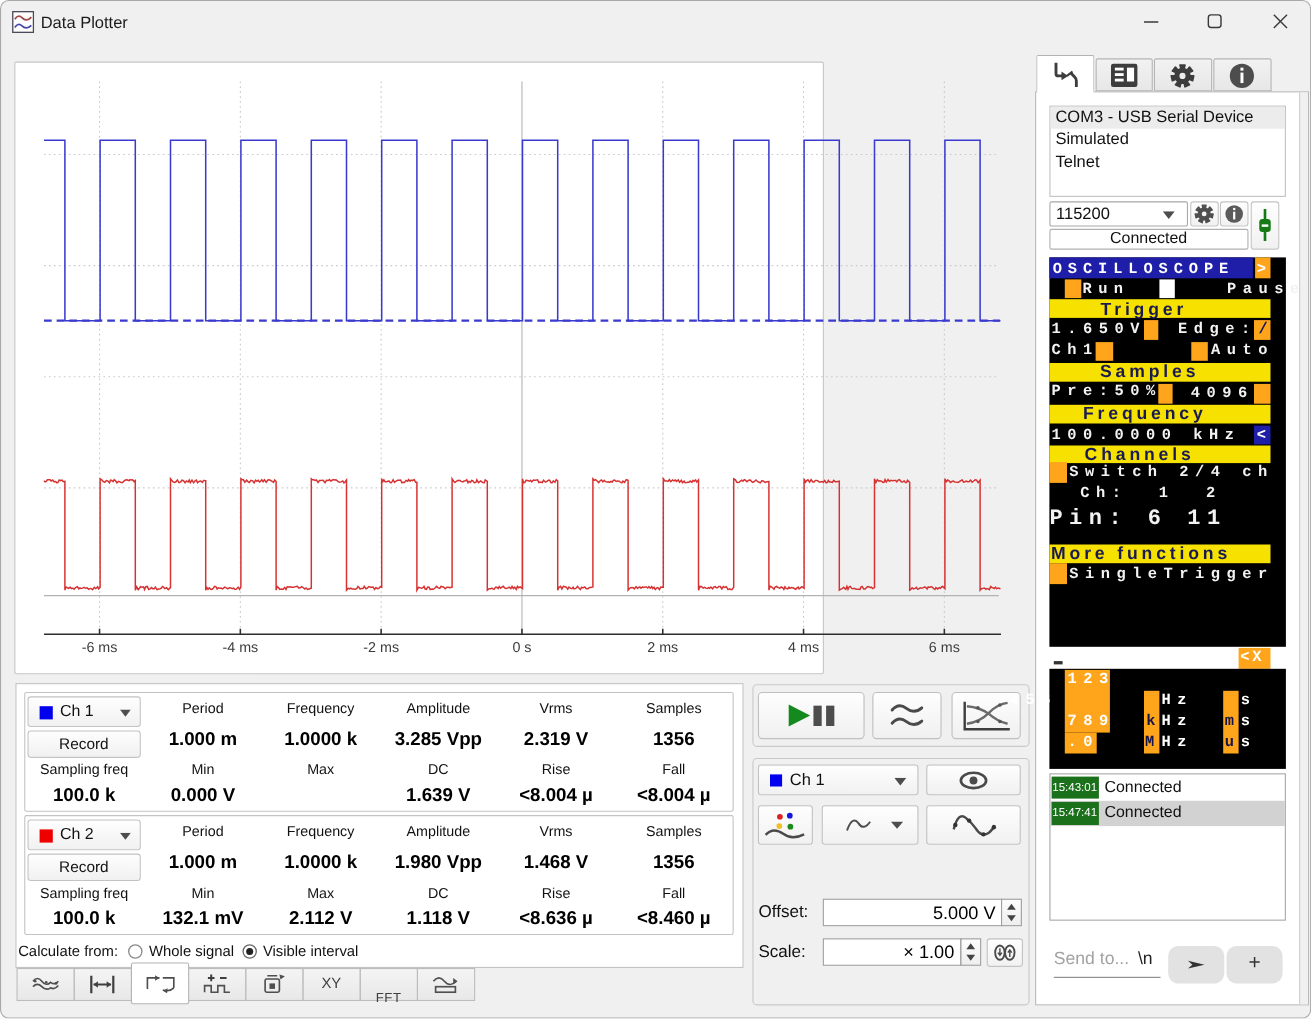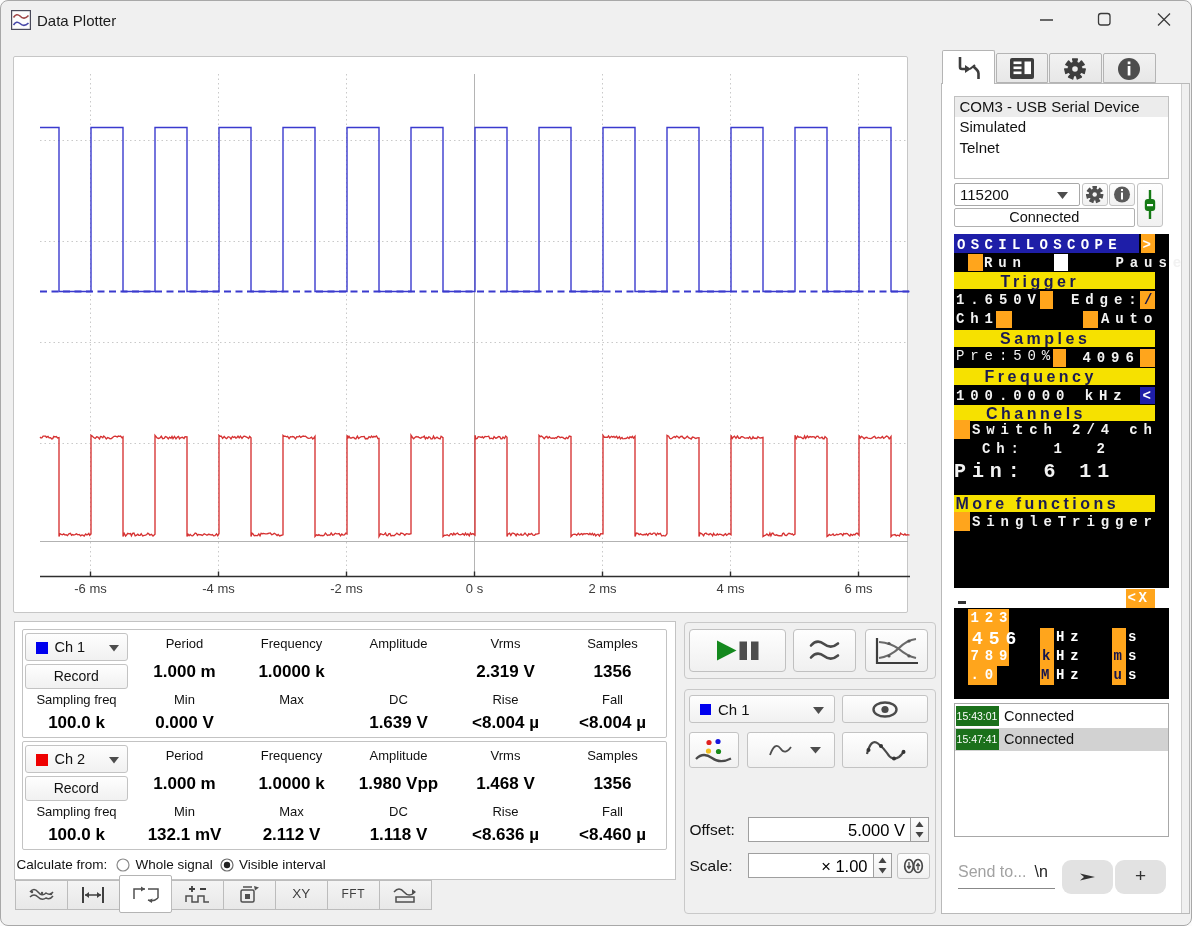--- a/index.html
+++ b/index.html
@@ -6,21 +6,21 @@
         <path d="M2.5,7.5 Q5.5,2.8 9,6 Q13,10.5 17.5,5.5" fill="none" stroke="#a04848" stroke-width="1.6"></path>
         <path d="M2.5,15 Q5.5,10.3 9,13.5 Q13,17.5 17.5,13" fill="none" stroke="#4848a8" stroke-width="1.6"></path>
       </svg></div>
 <div style="position:absolute;left:36px;top:11px;font-size:15px;white-space:pre;color:#1b1b1b;">Data Plotter</div>
 <svg style="position:absolute;left:1030px;top:8px" width="150" height="24" viewBox="0 0 150 24">
       <line x1="9" y1="11" x2="22" y2="11" stroke="#3a3a3a" stroke-width="1.3"></line>
       <rect x="67.5" y="4.5" width="11.5" height="11.5" rx="2.5" fill="none" stroke="#3a3a3a" stroke-width="1.3"></rect>
       <line x1="127" y1="4.5" x2="139" y2="16.5" stroke="#3a3a3a" stroke-width="1.3"></line>
       <line x1="139" y1="4.5" x2="127" y2="16.5" stroke="#3a3a3a" stroke-width="1.3"></line>
     </svg>
-<div style="position:absolute;left:12px;top:55px;width:895px;height:557px;background:#fff;border:1px solid #c6c6c6;border-radius:2px;">
+<div style="position:absolute;left:12px;top:55px;width:736px;height:557px;background:#fff;border:1px solid #c6c6c6;border-radius:2px;">
       <svg width="922" height="557" viewBox="0 0 922 557" style="position:absolute;left:-1px;top:-1px">
         <line x1="77.5" y1="18" x2="77.5" y2="520.5" stroke="#c9c9c9" stroke-width="1" stroke-dasharray="1.5 3"></line>
         <line x1="205.5" y1="18" x2="205.5" y2="520.5" stroke="#c9c9c9" stroke-width="1" stroke-dasharray="1.5 3"></line>
         <line x1="333.5" y1="18" x2="333.5" y2="520.5" stroke="#c9c9c9" stroke-width="1" stroke-dasharray="1.5 3"></line>
         <line x1="461.5" y1="18" x2="461.5" y2="520.5" stroke="#b4b4b4" stroke-width="1"></line>
         <line x1="589.5" y1="18" x2="589.5" y2="520.5" stroke="#c9c9c9" stroke-width="1" stroke-dasharray="1.5 3"></line>
         <line x1="717.5" y1="18" x2="717.5" y2="520.5" stroke="#c9c9c9" stroke-width="1" stroke-dasharray="1.5 3"></line>
         <line x1="845.5" y1="18" x2="845.5" y2="520.5" stroke="#c9c9c9" stroke-width="1" stroke-dasharray="1.5 3"></line>
         <line x1="27" y1="84.5" x2="895" y2="84.5" stroke="#c9c9c9" stroke-width="1" stroke-dasharray="1.5 3"></line>
         <line x1="27" y1="185.5" x2="895" y2="185.5" stroke="#c9c9c9" stroke-width="1" stroke-dasharray="1.5 3"></line>
@@ -59,20 +59,21 @@
     <div style="position:absolute;left:23.5px;top:663.0px;width:103.5px;height:24.5px;background:linear-gradient(#fefefe,#f1f1f1);border:1px solid #c3c3c3;border-radius:3px;text-align:center;font-size:14px;color:#111;line-height:22px;">Record</div>
     <div style="position:absolute;left:-124.5px;top:691.0px;width:400px;text-align:center;font-size:13px;white-space:pre;color:#111;">Sampling freq</div>
     <div style="position:absolute;left:-124.5px;top:711.5px;width:400px;text-align:center;font-size:17px;white-space:pre;font-weight:bold;color:#000;">100.0 k</div>
     <div style="position:absolute;left:-16.5px;top:635.0px;width:400px;text-align:center;font-size:13px;white-space:pre;color:#111;">Period</div>
     <div style="position:absolute;left:90.5px;top:635.0px;width:400px;text-align:center;font-size:13px;white-space:pre;color:#111;">Frequency</div>
     <div style="position:absolute;left:197.5px;top:635.0px;width:400px;text-align:center;font-size:13px;white-space:pre;color:#111;">Amplitude</div>
     <div style="position:absolute;left:304.5px;top:635.0px;width:400px;text-align:center;font-size:13px;white-space:pre;color:#111;">Vrms</div>
     <div style="position:absolute;left:411.5px;top:635.0px;width:400px;text-align:center;font-size:13px;white-space:pre;color:#111;">Samples</div>
     <div style="position:absolute;left:-16.5px;top:660.5px;width:400px;text-align:center;font-size:17px;white-space:pre;font-weight:bold;color:#000;">1.000 m</div>
     <div style="position:absolute;left:90.5px;top:660.5px;width:400px;text-align:center;font-size:17px;white-space:pre;font-weight:bold;color:#000;">1.0000 k</div>
+    <div style="position:absolute;left:197.5px;top:660.5px;width:400px;text-align:center;font-size:17px;white-space:pre;font-weight:bold;color:#000;">3.285 Vpp</div>
     <div style="position:absolute;left:304.5px;top:660.5px;width:400px;text-align:center;font-size:17px;white-space:pre;font-weight:bold;color:#000;">2.319 V</div>
     <div style="position:absolute;left:411.5px;top:660.5px;width:400px;text-align:center;font-size:17px;white-space:pre;font-weight:bold;color:#000;">1356</div>
     <div style="position:absolute;left:-16.5px;top:691.0px;width:400px;text-align:center;font-size:13px;white-space:pre;color:#111;">Min</div>
     <div style="position:absolute;left:90.5px;top:691.0px;width:400px;text-align:center;font-size:13px;white-space:pre;color:#111;">Max</div>
     <div style="position:absolute;left:197.5px;top:691.0px;width:400px;text-align:center;font-size:13px;white-space:pre;color:#111;">DC</div>
     <div style="position:absolute;left:304.5px;top:691.0px;width:400px;text-align:center;font-size:13px;white-space:pre;color:#111;">Rise</div>
     <div style="position:absolute;left:411.5px;top:691.0px;width:400px;text-align:center;font-size:13px;white-space:pre;color:#111;">Fall</div>
     <div style="position:absolute;left:-16.5px;top:711.5px;width:400px;text-align:center;font-size:17px;white-space:pre;font-weight:bold;color:#000;">0.000 V</div>
     <div style="position:absolute;left:197.5px;top:711.5px;width:400px;text-align:center;font-size:17px;white-space:pre;font-weight:bold;color:#000;">1.639 V</div>
     <div style="position:absolute;left:304.5px;top:711.5px;width:400px;text-align:center;font-size:17px;white-space:pre;font-weight:bold;color:#000;">&lt;8.004 µ</div>
@@ -146,21 +147,21 @@
 <div style="position:absolute;left:222px;top:878.5px;width:52.5px;height:30.5px;background:linear-gradient(#f4f4f4,#e8e8e8);border:1px solid #bcbcbc;text-align:center;padding-top:3px;"><svg width="30" height="22" viewBox="0 0 30 22">
         <rect x="7" y="6" width="13" height="12" rx="1.5" style="fill:none;stroke:#4f4f4f;stroke-width:1.5"></rect>
         <rect x="11" y="10" width="5" height="5" fill="#4f4f4f"></rect>
         <line x1="9" y1="3" x2="18" y2="3" stroke="#4f4f4f" stroke-width="1.4"></line>
         <path d="M20,2 l5,1.5 l-4,3 Z" fill="#4f4f4f"></path>
       </svg></div>
 <div style="position:absolute;left:274px;top:878.5px;width:52.5px;height:30.5px;background:linear-gradient(#f4f4f4,#e8e8e8);border:1px solid #bcbcbc;text-align:center;padding-top:3px;">
       <div style="font-size:13.5px;color:#3f3f3f;margin-top:2px;">XY</div>
     </div>
 <div style="position:absolute;left:326px;top:878.5px;width:52.5px;height:30.5px;background:linear-gradient(#f4f4f4,#e8e8e8);border:1px solid #bcbcbc;text-align:center;padding-top:3px;">
-      <div style="font-size:12px;color:#3f3f3f;margin-top:3px;letter-spacing:0.5px;">FFT</div>
+      <div style="font-size:12px;color:#3f3f3f;margin-top:16px;letter-spacing:0.5px;">FFT</div>
     </div>
 <div style="position:absolute;left:378px;top:878.5px;width:52.5px;height:30.5px;background:linear-gradient(#f4f4f4,#e8e8e8);border:1px solid #bcbcbc;text-align:center;padding-top:3px;"><svg width="30" height="22" viewBox="0 0 30 22">
         <path d="M4,8 Q9,2 14,8 T25,8" style="fill:none;stroke:#4f4f4f;stroke-width:1.5"></path>
         <path d="M22,5 l4,3 l-4,2 Z" fill="#4f4f4f"></path>
         <rect x="6" y="13" width="18" height="5" style="fill:none;stroke:#4f4f4f;stroke-width:1.5"></rect>
       </svg></div>
 <div style="position:absolute;left:682.5px;top:620.5px;width:252.5px;height:57px;border:1px solid #c9c9c9;border-radius:4px;"></div>
 <div style="position:absolute;left:688px;top:627.5px;width:97px;height:43px;background:linear-gradient(#fefefe,#f0f0f0);border:1px solid #c0c0c0;border-radius:4px;"><svg width="95" height="41" viewBox="0 0 95 41">
         <path d="M27,10.5 L46.5,20.5 L27,30.5 Z" fill="#14891e"></path>
         <rect x="49.5" y="11.5" width="7.5" height="18.5" fill="#4d4d4d"></rect>
@@ -297,21 +298,21 @@
 <div style="position:absolute;left:1039px;top:290px;width:13px;height:17.5px;background:#ffa51c;"></div>
 <div style="position:absolute;left:1070px;top:291px;font-family:'Liberation Mono',monospace;font-weight:bold;font-size:14px;letter-spacing:5.9px;white-space:pre;color:#f2f2f2;">Edge:</div>
 <div style="position:absolute;left:1139px;top:290px;width:15px;height:17.5px;background:#ffa51c;"></div>
 <div style="position:absolute;left:1143px;top:291px;font-family:'Liberation Mono',monospace;font-weight:bold;font-size:14px;letter-spacing:5.9px;white-space:pre;color:#14144d;">/</div>
 <div style="position:absolute;left:955px;top:310px;font-family:'Liberation Mono',monospace;font-weight:bold;font-size:14px;letter-spacing:5.9px;white-space:pre;color:#f2f2f2;">Ch1</div>
 <div style="position:absolute;left:995px;top:309.5px;width:16px;height:17px;background:#ffa51c;"></div>
 <div style="position:absolute;left:1081.5px;top:309.5px;width:15.5px;height:17px;background:#ffa51c;"></div>
 <div style="position:absolute;left:1100px;top:310px;font-family:'Liberation Mono',monospace;font-weight:bold;font-size:14px;letter-spacing:5.9px;white-space:pre;color:#f2f2f2;">Auto</div>
 <div style="position:absolute;left:953px;top:328.5px;width:201px;height:17px;background:#f6e100;"></div>
 <div style="position:absolute;left:999px;top:329px;font-family:'Liberation Sans',sans-serif;font-weight:bold;font-size:16px;letter-spacing:3.5px;color:#1a1a52;white-space:pre;">Samples</div>
-<div style="position:absolute;left:955px;top:347px;font-family:'Liberation Mono',monospace;font-weight:normal;font-size:14px;letter-spacing:5.9px;white-space:pre;color:#f2f2f2;">Pre:50%</div>
+<div style="position:absolute;left:955px;top:347px;font-family:'Liberation Mono',monospace;font-weight:bold;font-size:14px;letter-spacing:5.9px;white-space:pre;color:#f2f2f2;">Pre:50%</div>
 <div style="position:absolute;left:1051.5px;top:347.5px;width:13px;height:18px;background:#ffa51c;"></div>
 <div style="position:absolute;left:1081.5px;top:348.5px;font-family:'Liberation Mono',monospace;font-weight:bold;font-size:14px;letter-spacing:5.9px;white-space:pre;color:#f2f2f2;">4096</div>
 <div style="position:absolute;left:1139px;top:347.5px;width:15px;height:18px;background:#ffa51c;"></div>
 <div style="position:absolute;left:953px;top:366.5px;width:201px;height:17.5px;background:#f6e100;"></div>
 <div style="position:absolute;left:983.5px;top:367px;font-family:'Liberation Sans',sans-serif;font-weight:bold;font-size:16px;letter-spacing:3.5px;color:#1a1a52;white-space:pre;">Frequency</div>
 <div style="position:absolute;left:955px;top:387px;font-family:'Liberation Mono',monospace;font-weight:bold;font-size:14px;letter-spacing:5.9px;white-space:pre;color:#f2f2f2;">100.0000 kHz</div>
 <div style="position:absolute;left:1138.5px;top:385.5px;width:15.5px;height:17.5px;background:#1e1ea8;"></div>
 <div style="position:absolute;left:1141.5px;top:387px;font-family:'Liberation Mono',monospace;font-weight:bold;font-size:14px;letter-spacing:5.9px;white-space:pre;color:#fff;">&lt;</div>
 <div style="position:absolute;left:953px;top:403.5px;width:201px;height:16.5px;background:#f6e100;"></div>
 <div style="position:absolute;left:985px;top:403.5px;font-family:'Liberation Sans',sans-serif;font-weight:bold;font-size:16px;letter-spacing:3.5px;color:#1a1a52;white-space:pre;">Channels</div>
@@ -324,21 +325,21 @@
 <div style="position:absolute;left:953px;top:511px;width:15.5px;height:18.5px;background:#ffa51c;"></div>
 <div style="position:absolute;left:971px;top:512.5px;font-family:'Liberation Mono',monospace;font-weight:bold;font-size:14px;letter-spacing:5.9px;white-space:pre;color:#f2f2f2;">SingleTrigger</div>
 <div style="position:absolute;left:953px;top:587.5px;width:172px;height:19.5px;background:#fff;"></div>
 <div style="position:absolute;left:956.5px;top:599.5px;width:8px;height:3px;background:#333;"></div>
 <div style="position:absolute;left:1125px;top:587.5px;width:28.5px;height:19.5px;background:#ffa51c;"></div>
 <div style="position:absolute;left:1126.5px;top:588.5px;font-family:'Liberation Mono',monospace;font-weight:bold;font-size:14px;letter-spacing:5.9px;white-space:pre;color:#fff;letter-spacing:2.5px;">&lt;X</div>
 <div style="position:absolute;left:953px;top:607px;width:215px;height:91px;background:#000;"></div>
 <div style="position:absolute;left:967px;top:607.5px;width:41px;height:57px;background:#ffa51c;"></div>
 <div style="position:absolute;left:967px;top:664.5px;width:28.5px;height:19px;background:#ffa51c;"></div>
 <div style="position:absolute;left:969.5px;top:608.5px;font-family:'Liberation Mono',monospace;font-weight:bold;font-size:14px;letter-spacing:5.9px;white-space:pre;color:#fff;">123</div>
-<div style="position:absolute;left:971px;top:627.5px;font-family:'Liberation Mono',monospace;font-weight:bold;font-size:18px;letter-spacing:5.9px;white-space:pre;color:#fff;">456</div>
+<div style="position:absolute;left:917px;top:627.5px;font-family:'Liberation Mono',monospace;font-weight:bold;font-size:14px;letter-spacing:5.9px;white-space:pre;color:#fff;">456</div>
 <div style="position:absolute;left:969.5px;top:646.5px;font-family:'Liberation Mono',monospace;font-weight:bold;font-size:14px;letter-spacing:5.9px;white-space:pre;color:#fff;">789</div>
 <div style="position:absolute;left:969.5px;top:665.5px;font-family:'Liberation Mono',monospace;font-weight:bold;font-size:14px;letter-spacing:5.9px;white-space:pre;color:#fff;">.0</div>
 <div style="position:absolute;left:1039px;top:626.5px;width:13.5px;height:57px;background:#ffa51c;"></div>
 <div style="position:absolute;left:1055px;top:627.5px;font-family:'Liberation Mono',monospace;font-weight:bold;font-size:14px;letter-spacing:5.9px;white-space:pre;color:#fff;">Hz</div>
 <div style="position:absolute;left:1041px;top:646.5px;font-family:'Liberation Mono',monospace;font-weight:bold;font-size:14px;letter-spacing:5.9px;white-space:pre;color:#fff;color:#14144d;">k</div>
 <div style="position:absolute;left:1055px;top:646.5px;font-family:'Liberation Mono',monospace;font-weight:bold;font-size:14px;letter-spacing:5.9px;white-space:pre;color:#fff;">Hz</div>
 <div style="position:absolute;left:1040px;top:665.5px;font-family:'Liberation Mono',monospace;font-weight:bold;font-size:14px;letter-spacing:5.9px;white-space:pre;color:#fff;color:#14144d;">M</div>
 <div style="position:absolute;left:1055px;top:665.5px;font-family:'Liberation Mono',monospace;font-weight:bold;font-size:14px;letter-spacing:5.9px;white-space:pre;color:#fff;">Hz</div>
 <div style="position:absolute;left:1111px;top:626.5px;width:13.5px;height:57px;background:#ffa51c;"></div>
 <div style="position:absolute;left:1127px;top:627.5px;font-family:'Liberation Mono',monospace;font-weight:bold;font-size:14px;letter-spacing:5.9px;white-space:pre;color:#fff;">s</div>

